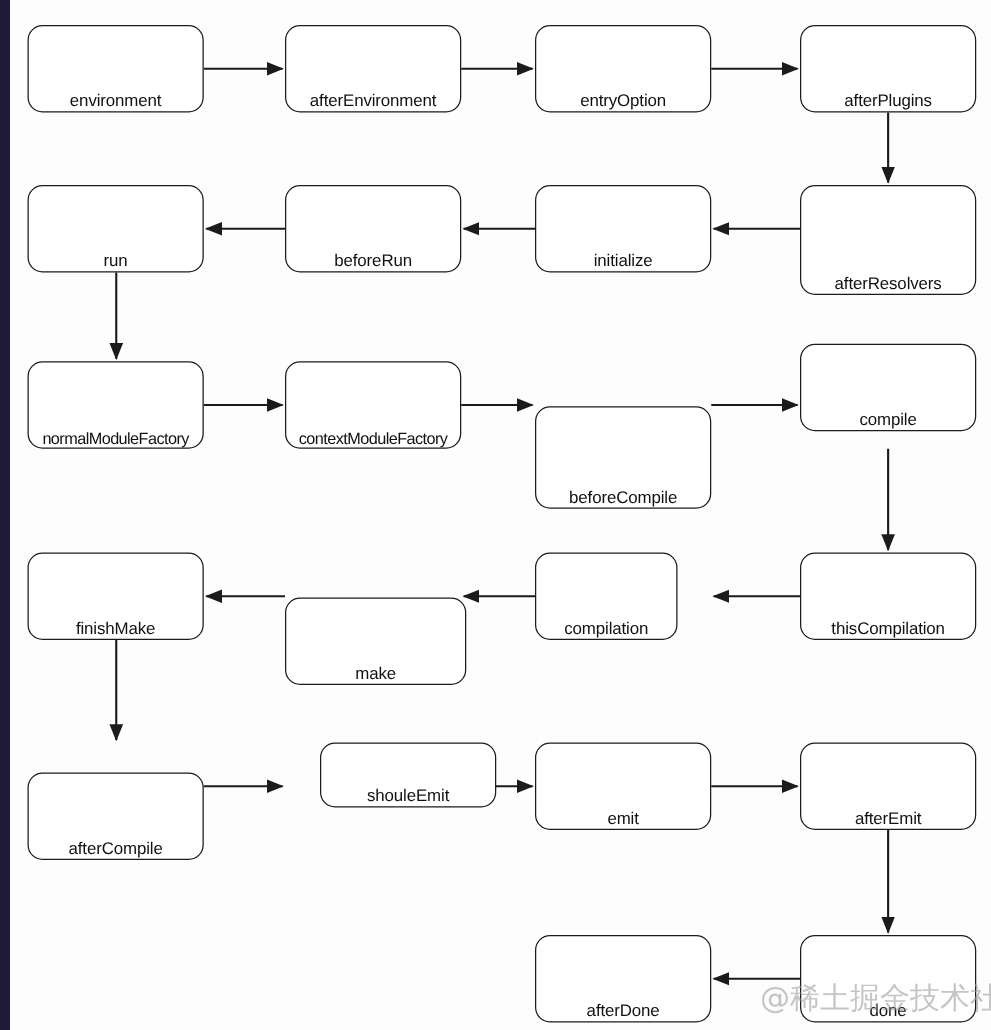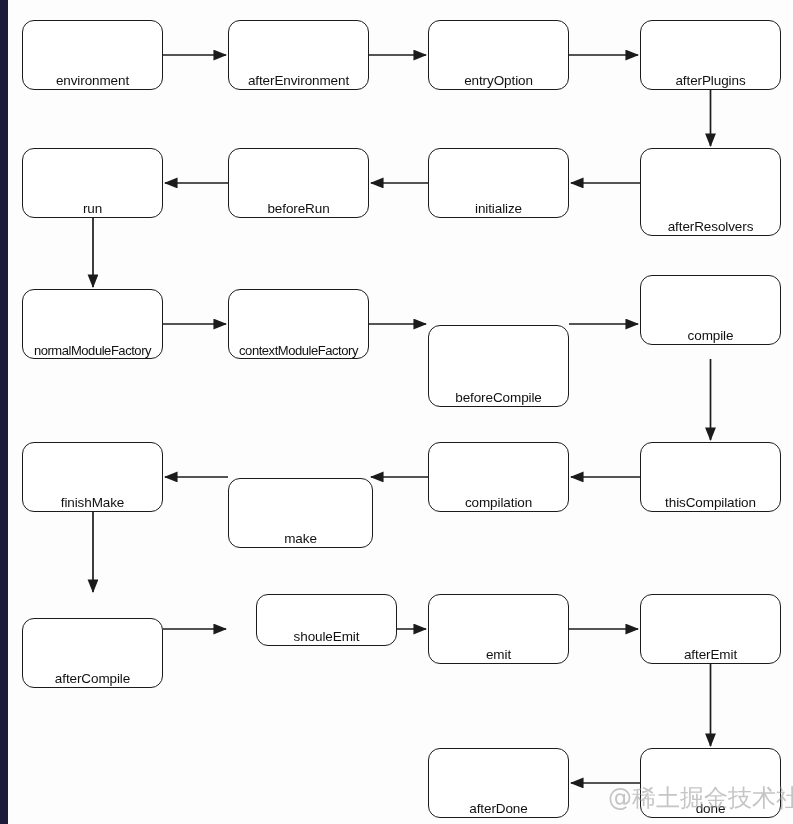--- a/index.html
+++ b/index.html
@@ -149,21 +149,21 @@
       </div>
       <div class="node" style="left: 640px; top: 275px; width: 141px; height: 70px;">
         <span class="node-label">compile</span>
       </div>
       <div class="node" style="left: 22px; top: 442px; width: 141px; height: 70px;">
         <span class="node-label">finishMake</span>
       </div>
       <div class="node" style="left: 228px; top: 442px; width: 145px; height: 70px; margin-top: 36px;">
         <span class="node-label">make</span>
       </div>
-      <div class="node" style="left: 428px; top: 442px; width: 141px; height: 70px;">
+      <div class="node" style="left: 428px; top: 442px; width: 114px; height: 70px;">
         <span class="node-label">compilation</span>
       </div>
       <div class="node" style="left: 640px; top: 442px; width: 141px; height: 70px;">
         <span class="node-label">thisCompilation</span>
       </div>
       <div class="node" style="left: 22px; top: 594px; width: 141px; height: 70px; margin-top: 24px;">
         <span class="node-label">afterCompile</span>
       </div>
       <div class="node" style="left: 228px; top: 594px; width: 141px; height: 52px; margin-left: 28px;">
         <span class="node-label">shouleEmit</span>

